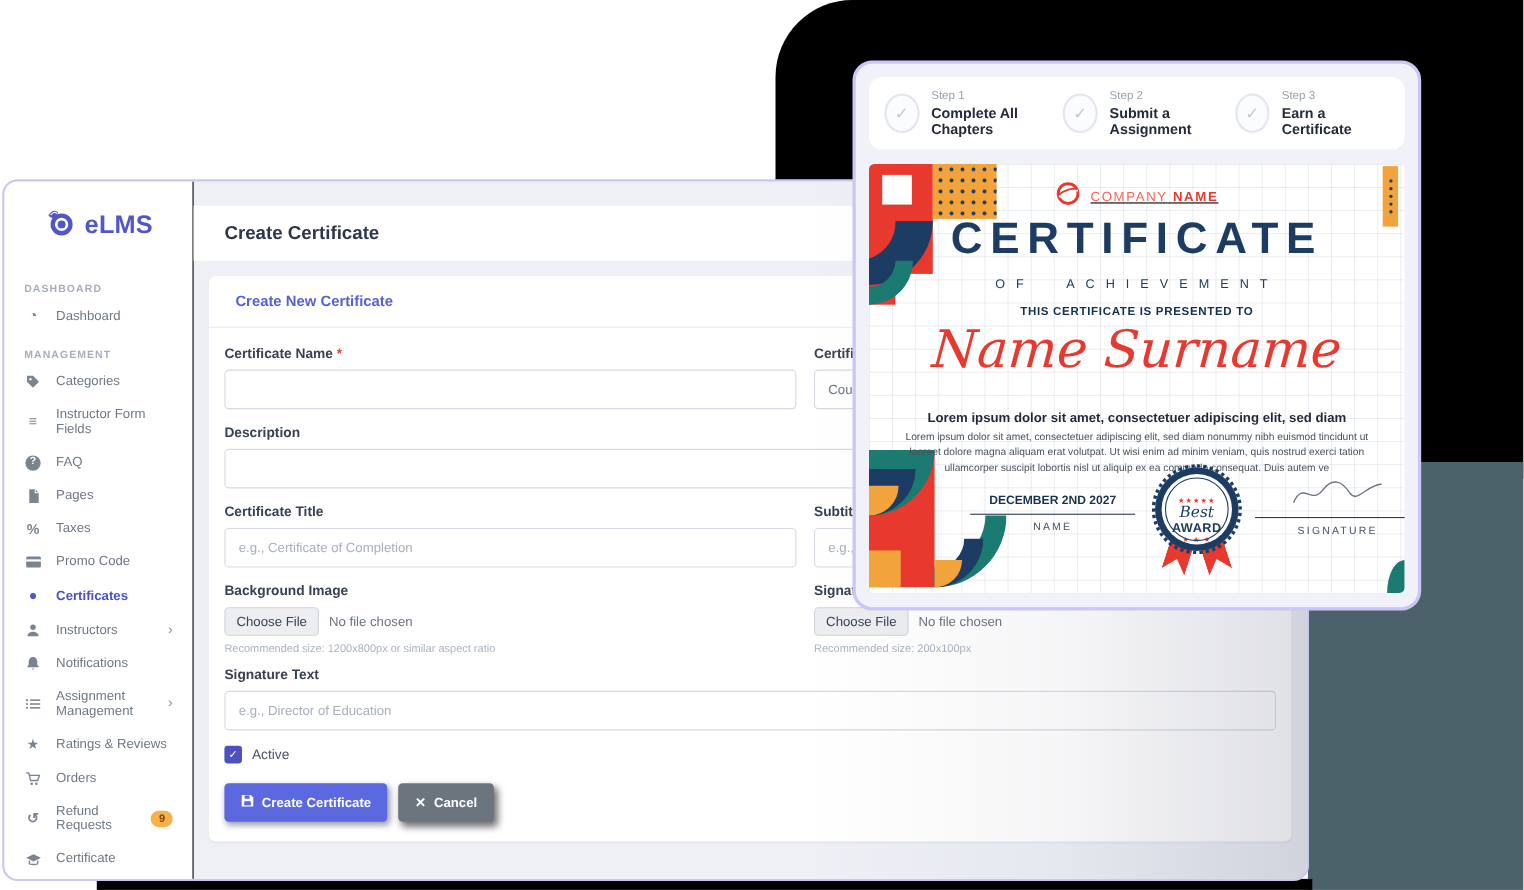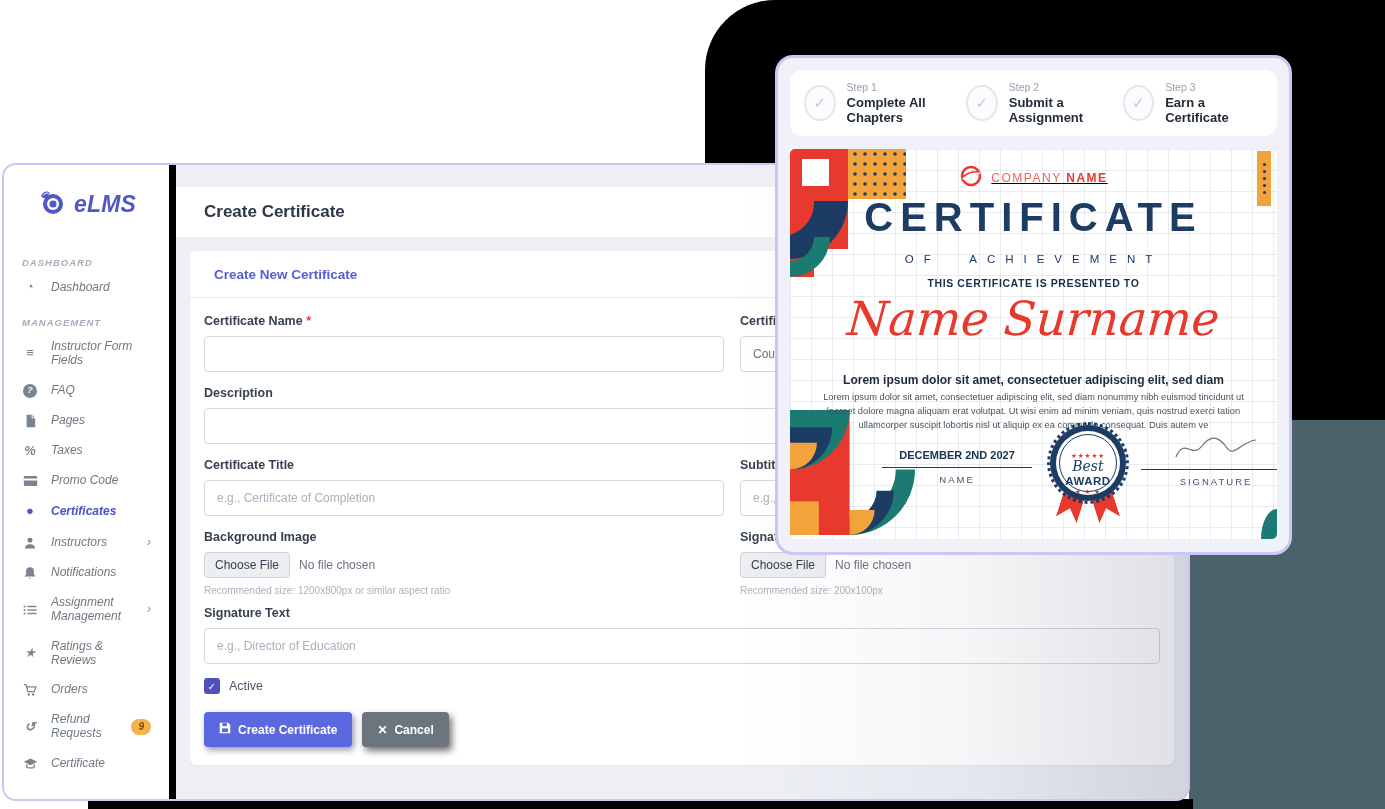--- a/index.html
+++ b/index.html
@@ -15,21 +15,21 @@
     background:#000; }
 
   
   .window { position:absolute; left:2px; top:163px; width:1188px; height:638px;
     background:#eef0f6; border:2px solid #c9c8f2; border-radius:14px;
     display:flex; overflow:hidden; z-index:1; }
   .win-shade { position:absolute; inset:0; pointer-events:none;
     background:linear-gradient(90deg, rgba(0,0,0,0) 55%, rgba(70,75,105,.05) 78%, rgba(55,60,90,.16) 100%); }
 
   
-  .sidebar { width:172px; min-width:172px; background:#fff; border-right:7px solid #000000;font-style:italic; }
+  .sidebar { width:172px; min-width:172px; background:#fff; border-right:1px solid #000000; }
   .logo { display:flex; align-items:center; justify-content:center; gap:7px; height:78px; }
   .logo-text { font-size:23px; font-weight:bold; color:#5156c8; letter-spacing:.2px; }
   .side-section { margin:14px 18px 4px; font-size:9.5px; letter-spacing:1px; color:#a6aebb; font-weight:bold; }
   .si { display:flex; align-items:center; gap:13px; padding:8px 18px; font-size:12px;
     color:#6e7884; cursor:pointer; line-height:1.15; }
   .si .ic { width:16px; min-width:16px; text-align:center; color:#7a8490; font-size:13px;
     display:flex; align-items:center; justify-content:center; }
   .si.active { color:#4b50c8; font-weight:bold; }
   .si.active .ic { color:#5156c8; }
   .chev { margin-left:auto; color:#8a94a0; font-size:13px; }
@@ -163,20 +163,29 @@
     </div>
 
     <div class="side-section">DASHBOARD</div>
     <div class="si">
       <span class="ic">◔</span>
       <span>Dashboard</span>
     </div>
 
     <div class="side-section">MANAGEMENT</div>
     <div class="si">
+      <span class="ic">
+        <svg width="14" height="14" viewBox="0 0 18 18">
+            <path d="M2 2h7l7 7-7 7-7-7z" fill="currentColor"></path>
+            <circle cx="6" cy="6" r="1.4" fill="#fff"></circle>
+          </svg>
+      </span>
+      <span>Categories</span>
+    </div>
+    <div class="si">
       <span class="ic">≡</span>
       <span>Instructor Form Fields</span>
     </div>
     <div class="si">
       <span class="ic">
           <span class="icon-q">?</span>
         </span>
       <span>FAQ</span>
     </div>
     <div class="si">

